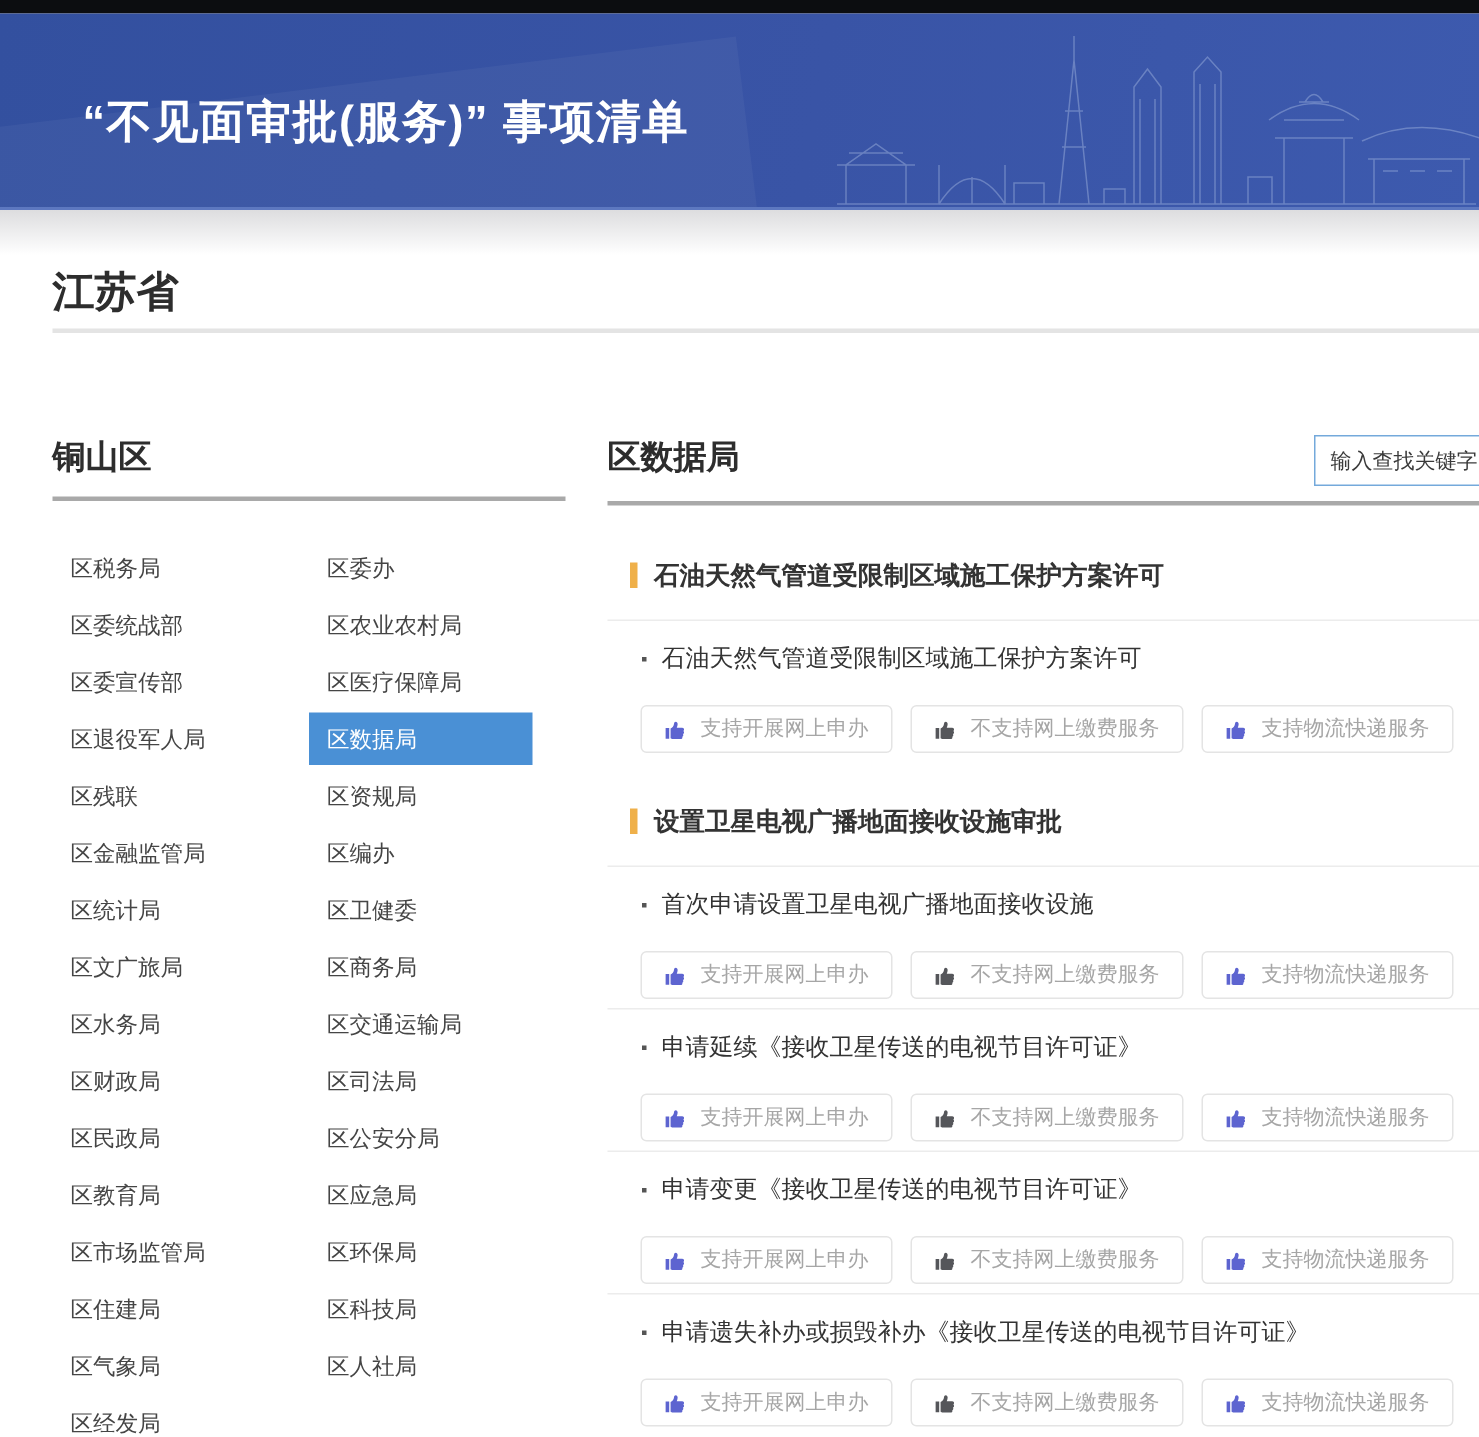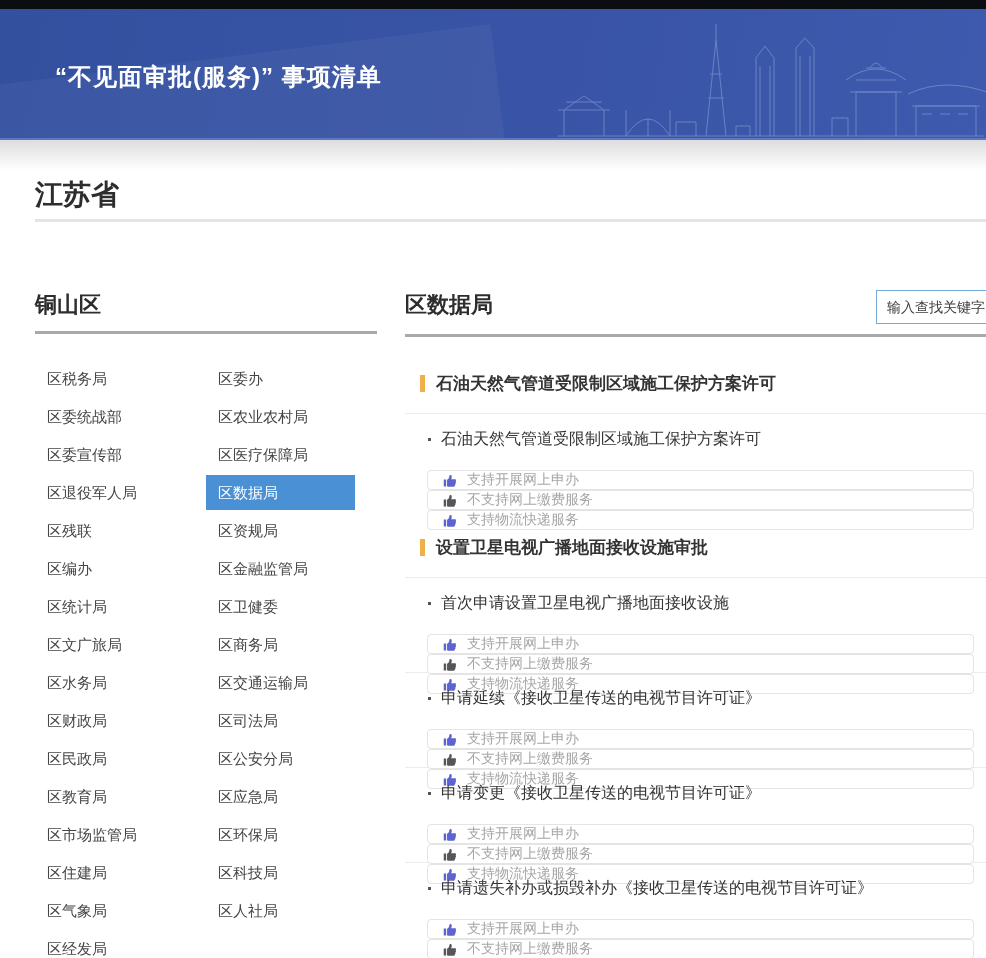--- a/index.html
+++ b/index.html
@@ -8,21 +8,21 @@
 
   
   .topbar { height:9px; background:#0c0d10; }
 
   
   .banner { position:relative; height:131px; overflow:hidden;
             background:linear-gradient(100deg,#33509f 0%,#3954a6 55%,#3d5aae 100%);
             border-bottom:2px solid #5d78c0; }
   .banner::before { content:""; position:absolute; left:-60px; bottom:-40px; width:560px; height:120px;
             background:rgba(255,255,255,0.045); transform:rotate(-7deg); }
-  .banner h1 { position:absolute; left:55px; top:52px; color:#ffffff; font-size:24px;
+  .banner h1 { position:absolute; left:55px; top:52px; color:#ffffff; font-size:30px;
                font-weight:bold; letter-spacing:1px; white-space:nowrap; }
   .skyline { position:absolute; right:0; bottom:0; opacity:.32; }
 
   
   .fade { height:30px; background:linear-gradient(#dddddf,#ffffff); }
 
   .abs { position:absolute; }
 
   .h-province { left:35px; top:176px; font-size:28px; font-weight:bold; color:#2d2d2d; }
   .div-province { left:35px; top:219px; width:951px; height:3px; background:#e4e4e4; }
@@ -48,21 +48,21 @@
   .sections { left:405px; top:337px; width:581px; }
   .section { margin-top:28px; }
   .section:first-child { margin-top:35px; }
   .sec-head { display:flex; align-items:center; }
   .sec-bar { width:5px; height:17px; background:#efb04a; margin-left:15px; flex:none; }
   .sec-title { margin-left:11px; font-size:17px; font-weight:bold; color:#333; white-space:nowrap; }
   .sec-items { margin-top:18px; }
   .item { border-top:1px solid #ececec; padding:15px 0 6px 0; }
   .item-name { display:flex; align-items:center; font-size:16px; color:#333; cursor:pointer; }
   .bullet { width:3px; height:3px; background:#555; margin:0 10px 0 23px; flex:none; }
-  .tags { margin:20px 0 0 22px; height:32px; display:flex;flex-direction:column; }
+  .tags { margin:20px 0 0 22px; height:32px; display:flex; }
   .tag { display:inline-flex; align-items:center; height:32px; padding:0 15px; margin-right:12px;
          border:1px solid #e4e4e4; border-radius:4px; background:#fff;
          font-size:14px; color:#a6a6a6; white-space:nowrap; }
   .tag svg { margin-right:9px; flex:none; }
   .tag.positive svg { fill:#5d64d0; }
   .tag.negative svg { fill:#55565a; }
 </style>
 </head>
 <body>
 
@@ -95,22 +95,22 @@
     <div class="dept">区税务局</div>
     <div class="dept">区委办</div>
     <div class="dept">区委统战部</div>
     <div class="dept">区农业农村局</div>
     <div class="dept">区委宣传部</div>
     <div class="dept">区医疗保障局</div>
     <div class="dept">区退役军人局</div>
     <div class="dept active">区数据局</div>
     <div class="dept">区残联</div>
     <div class="dept">区资规局</div>
+    <div class="dept">区金融监管局</div>
     <div class="dept">区编办</div>
-    <div class="dept">区金融监管局</div>
     <div class="dept">区统计局</div>
     <div class="dept">区卫健委</div>
     <div class="dept">区文广旅局</div>
     <div class="dept">区商务局</div>
     <div class="dept">区水务局</div>
     <div class="dept">区交通运输局</div>
     <div class="dept">区财政局</div>
     <div class="dept">区司法局</div>
     <div class="dept">区民政局</div>
     <div class="dept">区公安分局</div>

